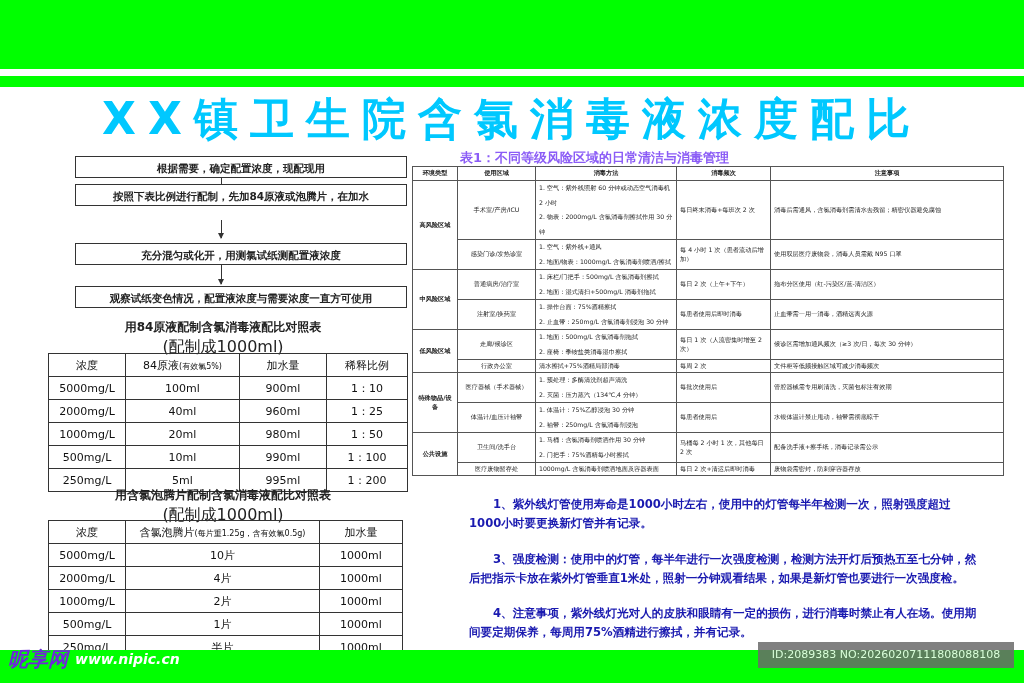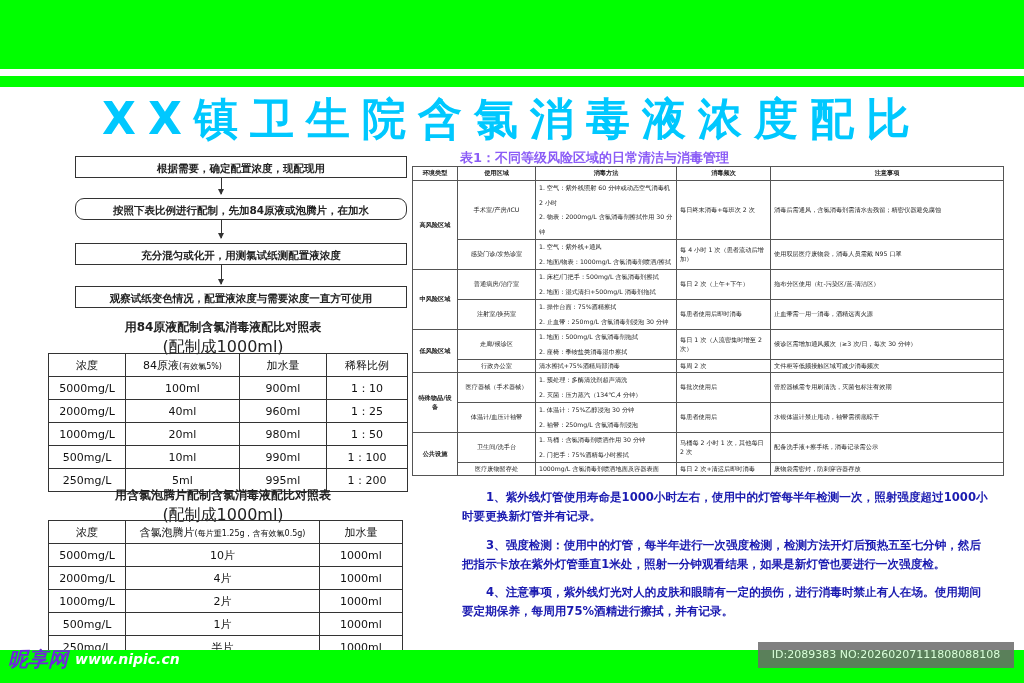--- a/index.html
+++ b/index.html
@@ -25,37 +25,37 @@
   
   .t1-title { position:absolute; left:460px; top:149px; font-size:13px; font-weight:bold; color:#8b5cf6; }
   table.t1 { position:absolute; left:412px; top:166px; width:592px; border-collapse:collapse; font-size:6.2px; color:#222; }
   table.t1 td, table.t1 th { border:1px solid #555; padding:0 3px; }
   table.t1 th { height:13px; font-weight:bold; text-align:center; }
   table.t1 td.c { text-align:center; }
   table.t1 td.b { font-weight:bold; text-align:center; }
   table.t1 .m div { line-height:12px; }
   .uv-head { color:#e8141c; margin-left:20px; }
   .uv-wrap { position:absolute; left:453px; top:479px; width:545px; font-size:11.6px; font-weight:bold; color:#1a1ab0; line-height:19.3px; }
-  .uv-wrap p { margin:9px; text-indent:24px; }
+  .uv-wrap p { margin:16px; text-indent:24px; }
   
   .wm-logo { position:absolute; left:8px; top:646px; font-size:20px; font-weight:bold; color:#6d28d9; font-style:italic; }
   .wm-url { position:absolute; left:52px; top:651px; font-size:14px; color:#fff; font-style:italic; font-weight:bold; }
   .wm-id { position:absolute; left:758px; top:642px; width:256px; height:26px; background:#6a6a6a; opacity:0.85;
            color:#fff; font-size:11px; line-height:26px; text-align:center; }
 </style>
 </head>
 <body>
 
 <div class="band-top"></div>
 <div class="band-top2"></div>
 <div class="title">XX镇卫生院含氯消毒液浓度配比</div>
 
 <div class="flow-box" style="top:156px;">根据需要，确定配置浓度，现配现用</div>
 <div class="flow-arrow" style="top:178px;height:16px;"></div>
-<div class="flow-box" style="top:198px;border-radius:9px;">按照下表比例进行配制，先加84原液或泡腾片，在加水</div>
+<div class="flow-box" style="top:184px;">按照下表比例进行配制，先加84原液或泡腾片，在加水</div>
 <div class="flow-arrow" style="top:220px;height:18px;"></div>
 <div class="flow-box" style="top:243px;">充分混匀或化开，用测氯试纸测配置液浓度</div>
 <div class="flow-arrow" style="top:265px;height:19px;"></div>
 <div class="flow-box" style="top:286px;">观察试纸变色情况，配置液浓度与需要浓度一直方可使用</div>
 
 <div class="sec-title" style="left:48px;top:319px;width:350px;">用84原液配制含氯消毒液配比对照表</div>
 <div class="sec-sub" style="left:48px;top:337px;width:350px;">(配制成1000ml)</div>
 <table class="ratio" style="left:48px;top:353px;width:360px;">
   <tbody>
       <tr>

